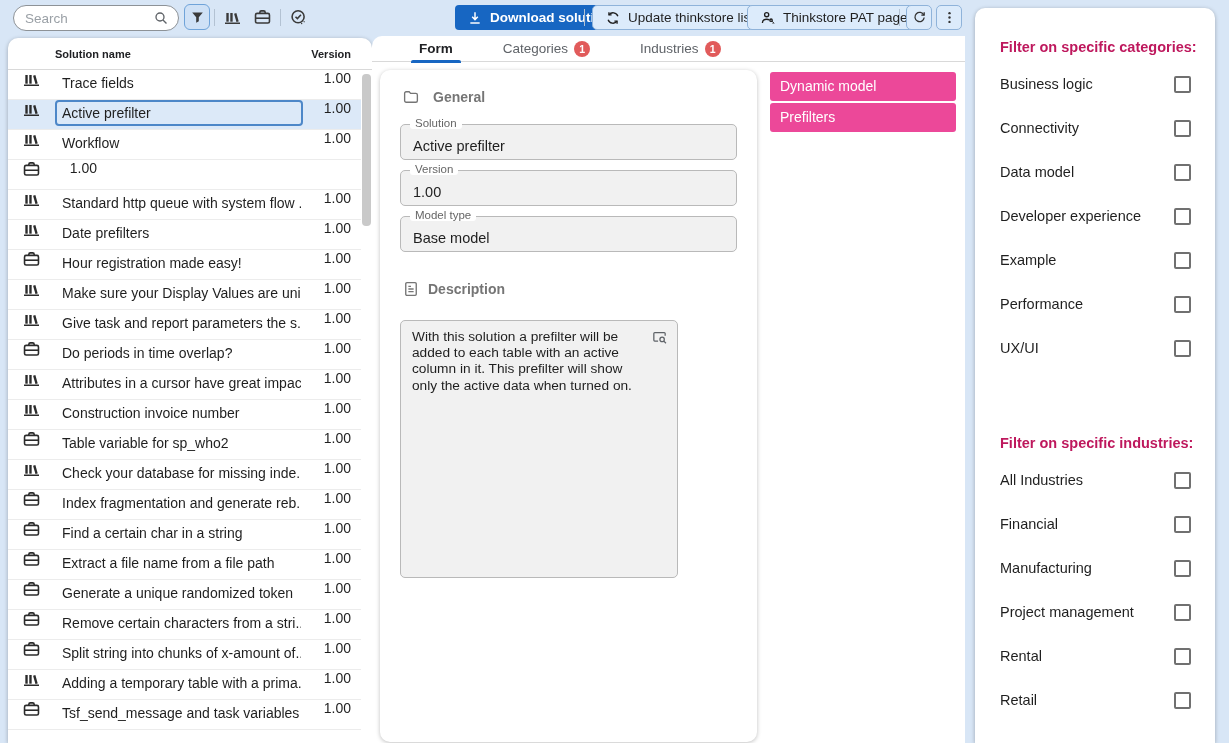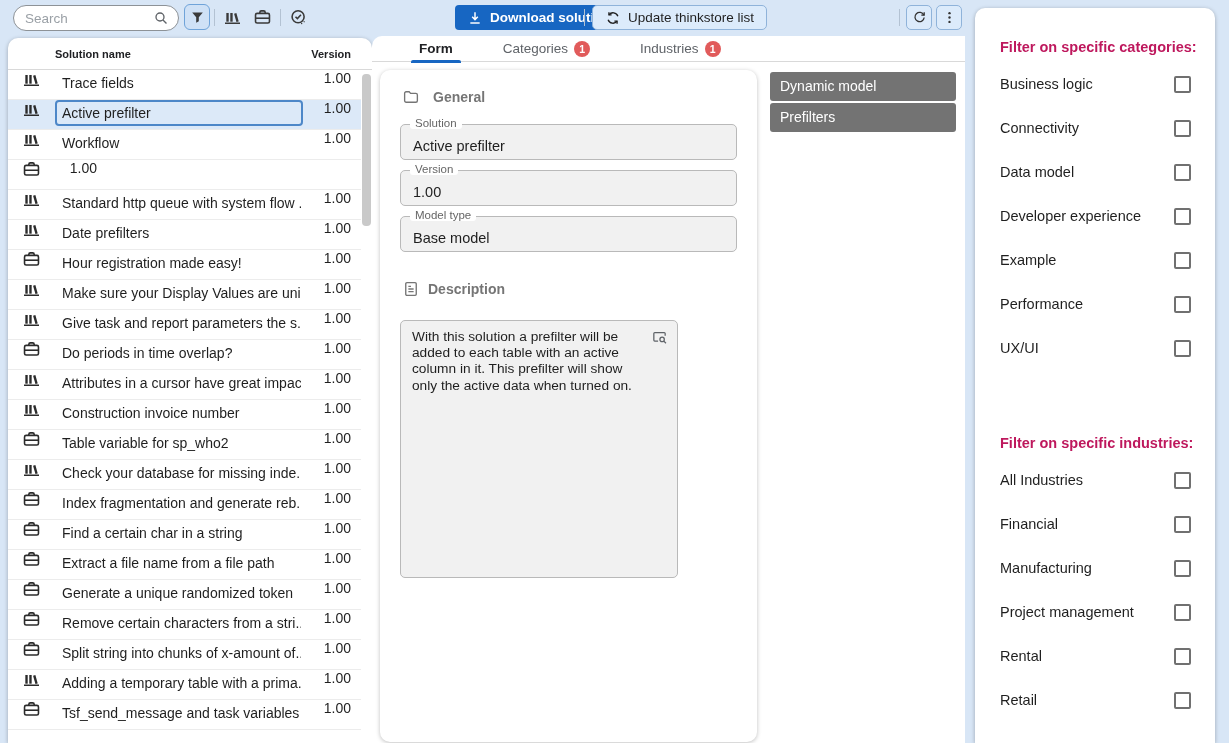--- a/index.html
+++ b/index.html
@@ -143,21 +143,21 @@
     position:absolute; left:11px; top:8px; right:36px;
     font-size:13.7px; line-height:16.2px; color:#1f1f1f;
   }
   .desc-box .zoom-ic {
     position:absolute; right:9px; top:8px; width:17px; height:17px; color:#5f6368; cursor:pointer;
   }
 
   
   .chips { position:absolute; left:770px; top:72px; width:186px; }
   .chip {
-    height:29px; margin-bottom:2px; background:#737373; border-radius:3px;
+    height:29px; margin-bottom:2px; background:#ec4899; border-radius:3px;
     color:#fff; font-size:14px; font-weight:500; line-height:29px; padding-left:10px;
     cursor:pointer;
   }
 
   
   .right-card {
     position:absolute; left:975px; top:8px; width:240px; height:735px;
     background:#fff; border-radius:10px 10px 0 0; box-shadow:0 1px 4px rgba(0,0,0,.28);
   }
   .filter-heading {
@@ -239,20 +239,31 @@
     <span>
       <svg viewBox="0 0 24 24" fill="none" stroke="currentColor" stroke-width="2">
           <path d="M19.3 9.3A7.6 7.6 0 0 0 6 7.2"></path>
           <path d="M5.9 3.4v4h4"></path>
           <path d="M4.7 14.7a7.6 7.6 0 0 0 13.3 2.1"></path>
           <path d="M18.1 20.6v-4h-4"></path>
         </svg>
     </span>
     <span>Update thinkstore list</span>
   </div>
+  <div class="btn btn-outline btn-pat">
+    <span>
+      <svg viewBox="0 0 24 24" fill="none" stroke="currentColor" stroke-width="2">
+          <circle cx="10" cy="7" r="3.1"></circle>
+          <path d="M3.6 19.5c0-3.6 2.9-5.6 6.4-5.6 1.6 0 3 .4 4.2 1.1"></path>
+          <circle cx="16.6" cy="15.3" r="1.8"></circle>
+          <path d="M17.9 16.7l3.3 3.3M19.9 19.9l-1.1 1.1" stroke-width="1.5"></path>
+        </svg>
+    </span>
+    <span>Thinkstore PAT page</span>
+  </div>
   <div class="vsep sep4"></div>
   <div class="sq-btn refresh-btn">
     <span>
       <svg viewBox="0 0 24 24" fill="none" stroke="currentColor" stroke-width="2.1">
           <path d="M18.9 8.2A7.4 7.4 0 1 0 19.5 12"></path>
           <path d="M19.5 3.6v4.6h-4.6"></path>
         </svg>
     </span>
   </div>
   <div class="sq-btn kebab-btn">

